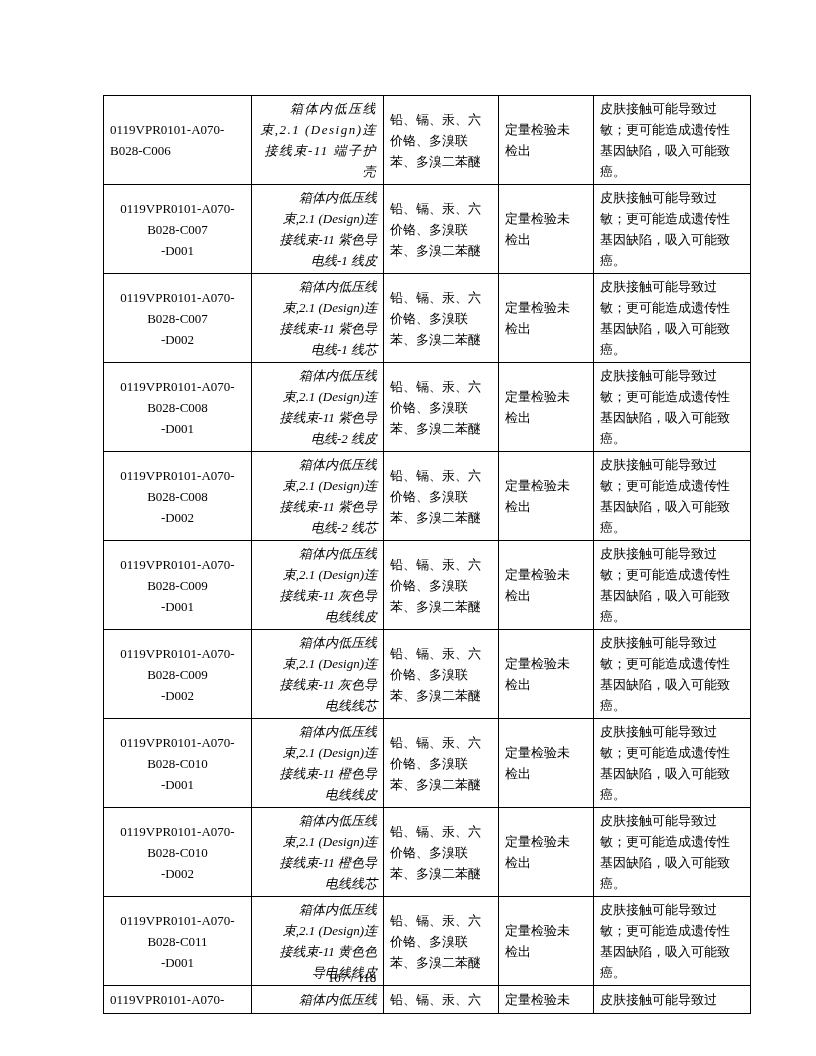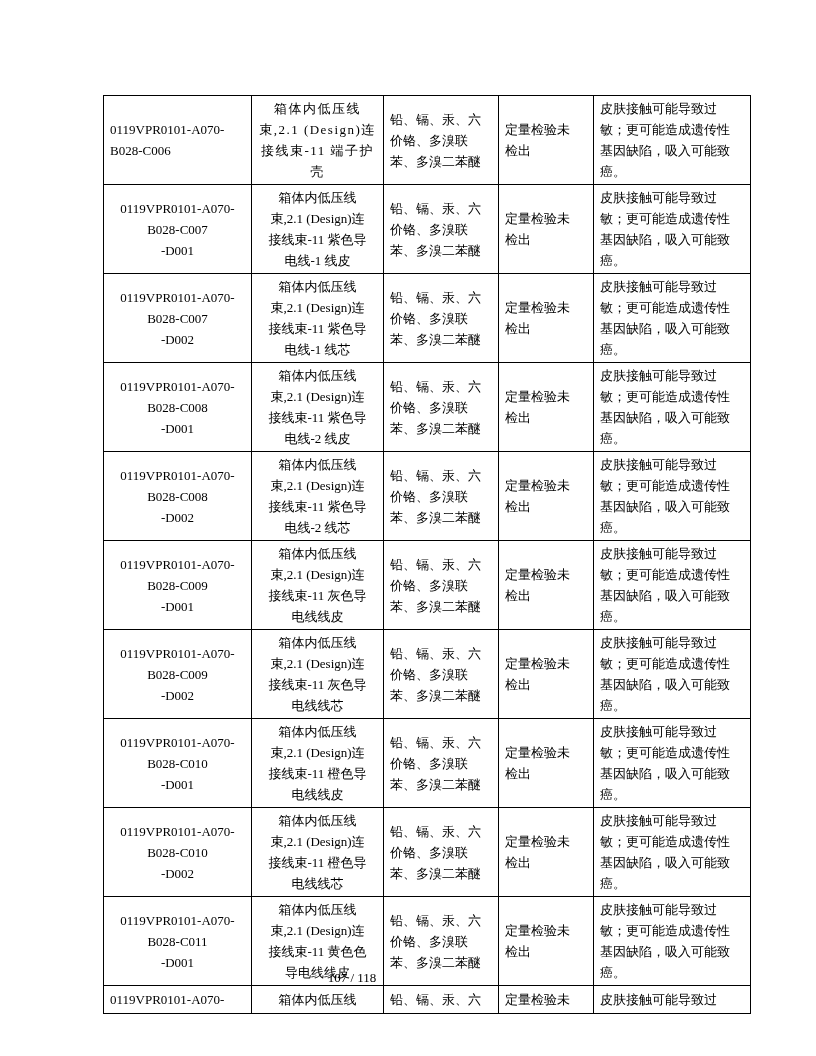--- a/index.html
+++ b/index.html
@@ -41,21 +41,21 @@
     height: 81px;
   }
   table.subst-table tr:last-child {
     height: 28px;
   }
   
   td.cell-part { text-align: center; margin-left: 44px; }
   tr:first-child td.cell-part { text-align: left; }
   tr:last-child td.cell-part { text-align: left; }
   
-  td.cell-desc { text-align: center; }
+  td.cell-desc { text-align: right; font-style: italic; }
   tr:first-child td.cell-desc { letter-spacing: 1.5px; }
   td.cell-subst, td.cell-result, td.cell-warning { text-align: left; }
   .footer {
     position: absolute;
     left: 0;
     top: 968px;
     width: 704px;
     text-align: center;
     font-size: 13px;
     line-height: 20px;

